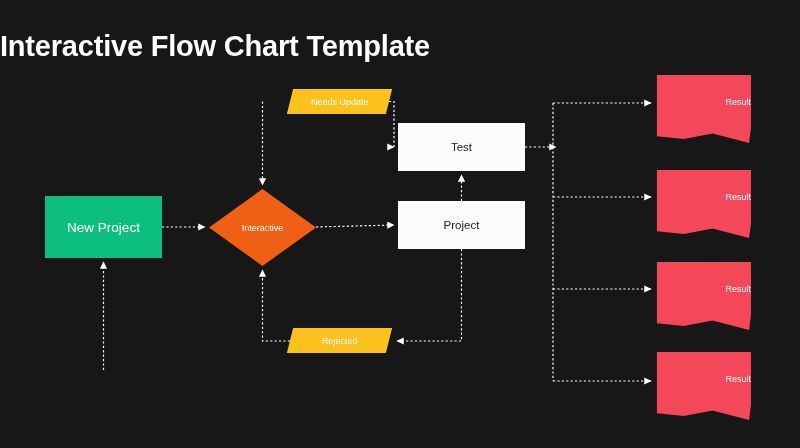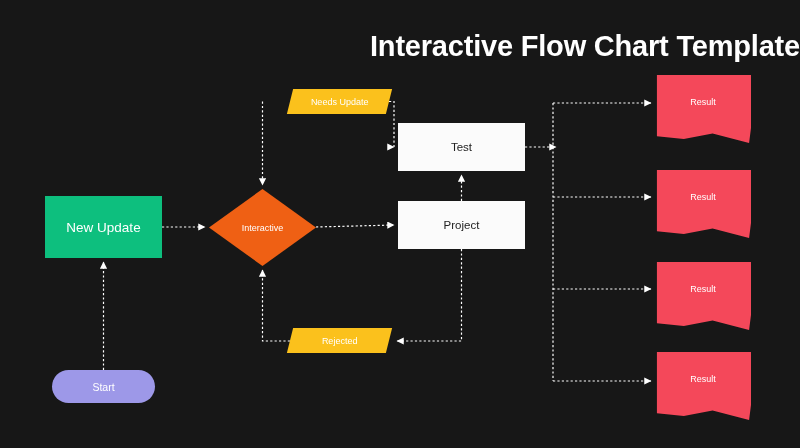--- a/index.html
+++ b/index.html
@@ -6,21 +6,21 @@
   body{font-family:"Liberation Sans",sans-serif;}
   #stage{
     position:relative;
     width:800px;height:448px;
     background:#171717;
     overflow:hidden;
   }
   #title{
     position:absolute;
     left:0;right:0;top:30px;
-    text-align:right;
+    text-align:left;
     color:#ffffff;
     font-size:29px;
     font-weight:bold;
     letter-spacing:-0.2px;
     white-space:nowrap;
   }
   svg#wires{
     position:absolute;left:0;top:0;width:800px;height:448px;
     pointer-events:none;
   }
@@ -70,21 +70,21 @@
 
   
   .doc{position:absolute;width:96px;height:68px;}
   .doc .sheet{
     position:absolute;left:0;top:0;width:100%;height:100%;
     background:#f4485a;
     clip-path:polygon(2% 0%,100% 0%,100% 78%,98% 100%,60% 86%,30% 94%,2% 90%);
   }
   .doc span{
     position:absolute;left:0;right:0;top:22px;
-    text-align:center;color:#ffffff;font-size:9px;
+    text-align:right;color:#ffffff;font-size:9px;
   }
   .d1{left:655px;top:75px;}
   .d2{left:655px;top:170px;}
   .d3{left:655px;top:262px;}
   .d4{left:655px;top:352px;}
 </style>
 </head>
 <body>
 
 <div id="stage">
@@ -120,26 +120,23 @@
       <path d="M553,103 L651,103"></path>
       <path d="M553,197 L651,197"></path>
       <path d="M553,289 L651,289"></path>
       <path d="M553,381 L651,381"></path>
     </g>
 
     <path d="M553,103 L553,381" fill="none" stroke="#ffffff" stroke-width="1.2" stroke-dasharray="2.2 2.2"></path>
   </svg>
 
   <div class="node n-newproject">
-    <span>New Update</span>
+    <span>New Project</span>
   </div>
 
-  <div class="node n-start">
-    <span>Start</span>
-  </div>
 
   <div class="node n-proto">
     <div class="dia"></div>
     <span>Interactive</span>
   </div>
 
   <div class="node par n-needs">
     <span>Needs Update</span>
   </div>
 

